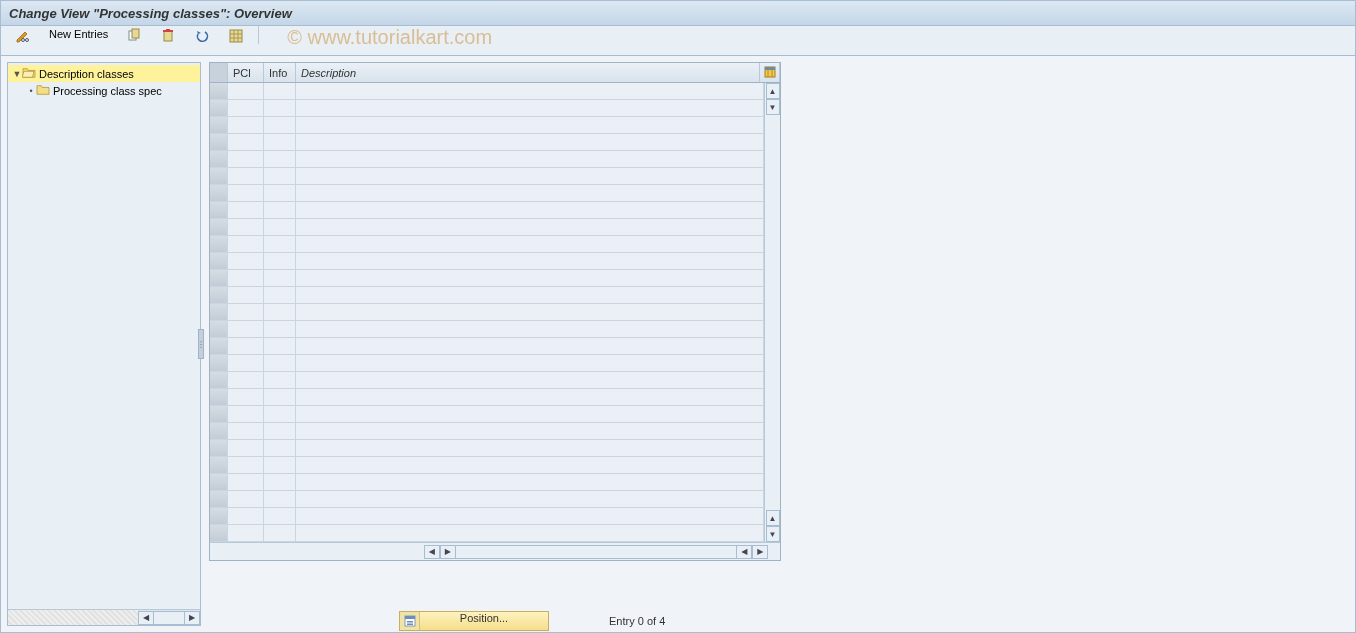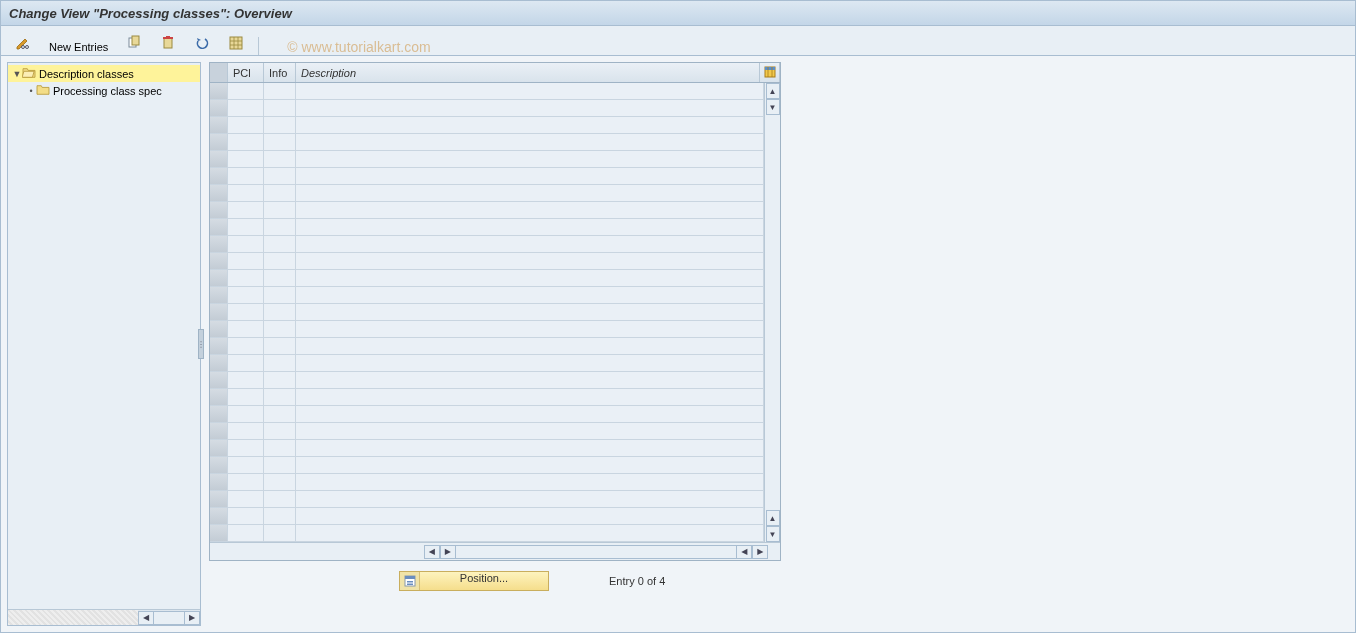--- a/index.html
+++ b/index.html
@@ -15,27 +15,27 @@
     }
     .title-bar-text { font-weight: bold; font-style: italic; font-size: 13px; color: #333; }
     
     .toolbar {
       background: #E8EFF5;
       height: 30px;
       border-left: 1px solid #A8BDD1;
       border-right: 1px solid #A8BDD1;
       border-bottom: 1px solid #A8BDD1;
       display: flex;
-      align-items: flex-end;
+      align-items: flex-start;
       padding: 0 8px;
       gap: 6px;
     }
     .toolbar-btn { display: inline-flex; align-items: center; gap: 4px; padding: 2px 6px; cursor: pointer; border-radius: 2px; }
     .toolbar-sep { width: 1px; height: 18px; background: #B8C8D6; margin: 0 2px; }
-    .watermark { color: #D4A86B; font-size: 14px; margin-left: 20px; opacity: 0.7; }
+    .watermark { color: #D4A86B; font-size: 20px; margin-left: 20px; opacity: 0.7; }
     
     .main-area {
       display: flex;
       height: calc(633px - 56px);
       background: #F0F4F8;
       border-left: 1px solid #A8BDD1;
       border-right: 1px solid #A8BDD1;
       border-bottom: 1px solid #A8BDD1;
     }
     
@@ -88,20 +88,21 @@
       width: 16px; height: 14px; background: #E8EFF5; border: 1px solid #A8BDD1;
       display: inline-flex; align-items: center; justify-content: center; font-size: 8px; color: #445; cursor: pointer;
     }
     .sidebar-hscroll .track { flex:1; background:#E8EFF5; height:14px; border:1px solid #A8BDD1; border-left:none; border-right:none; }
     
     .content {
       flex: 1;
       padding: 6px 6px 6px 8px;
       display: flex;
       flex-direction: column;
+      gap: 40px;
     }
     .table-panel {
       width: 572px;
       border: 1px solid #9FB3C5;
       background: #F6F9FB;
       display: flex;
       flex-direction: column;
     }
     .table-hdr-row {
       display: flex;

